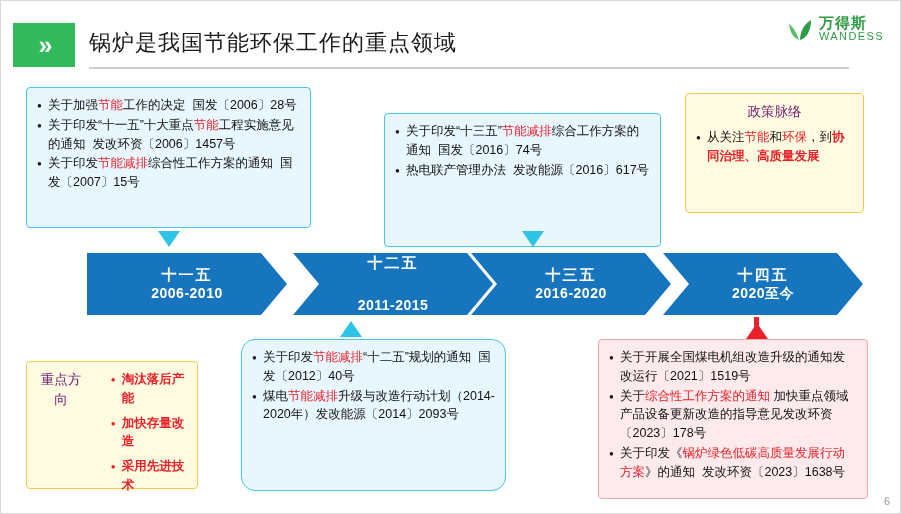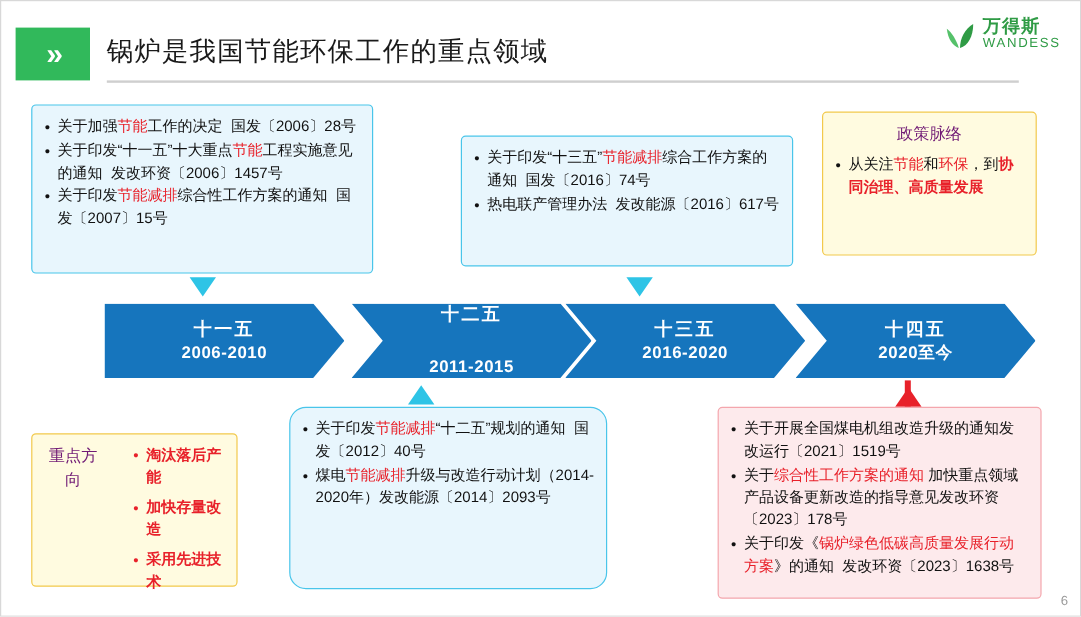--- a/index.html
+++ b/index.html
@@ -246,21 +246,21 @@
   </div>
 
   <div class="card blue-card" style="left:25px; top:86px; width:285px; height:141px;">
     <ul>
       <li>关于加强<span class="hl-red">节能</span>工作的决定&nbsp;&nbsp;国发〔2006〕28号</li>
       <li>关于印发“十一五”十大重点<span class="hl-red">节能</span>工程实施意见的通知&nbsp;&nbsp;发改环资〔2006〕1457号</li>
       <li>关于印发<span class="hl-red">节能减排</span>综合性工作方案的通知&nbsp;&nbsp;国发〔2007〕15号</li>
     </ul>
   </div>
 
-  <div class="card blue-card" style="left:383px; top:112px; width:277px; height:109px;">
+  <div class="card blue-card" style="left:383px; top:112px; width:277px; height:134px;">
     <ul>
       <li>关于印发“十三五”<span class="hl-red">节能减排</span>综合工作方案的通知&nbsp;&nbsp;国发〔2016〕74号</li>
       <li>热电联产管理办法&nbsp;&nbsp;发改能源〔2016〕617号</li>
     </ul>
   </div>
 
   <div class="card yellow-card" style="left:684px; top:92px; width:179px; height:120px;">
     <div class="card-title">政策脉络</div>
     <ul>
       <li>从关注<span class="hl-red">节能</span>和<span class="hl-red">环保</span>，到<span class="hl-red bold">协同治理、高质量发展</span></li>

